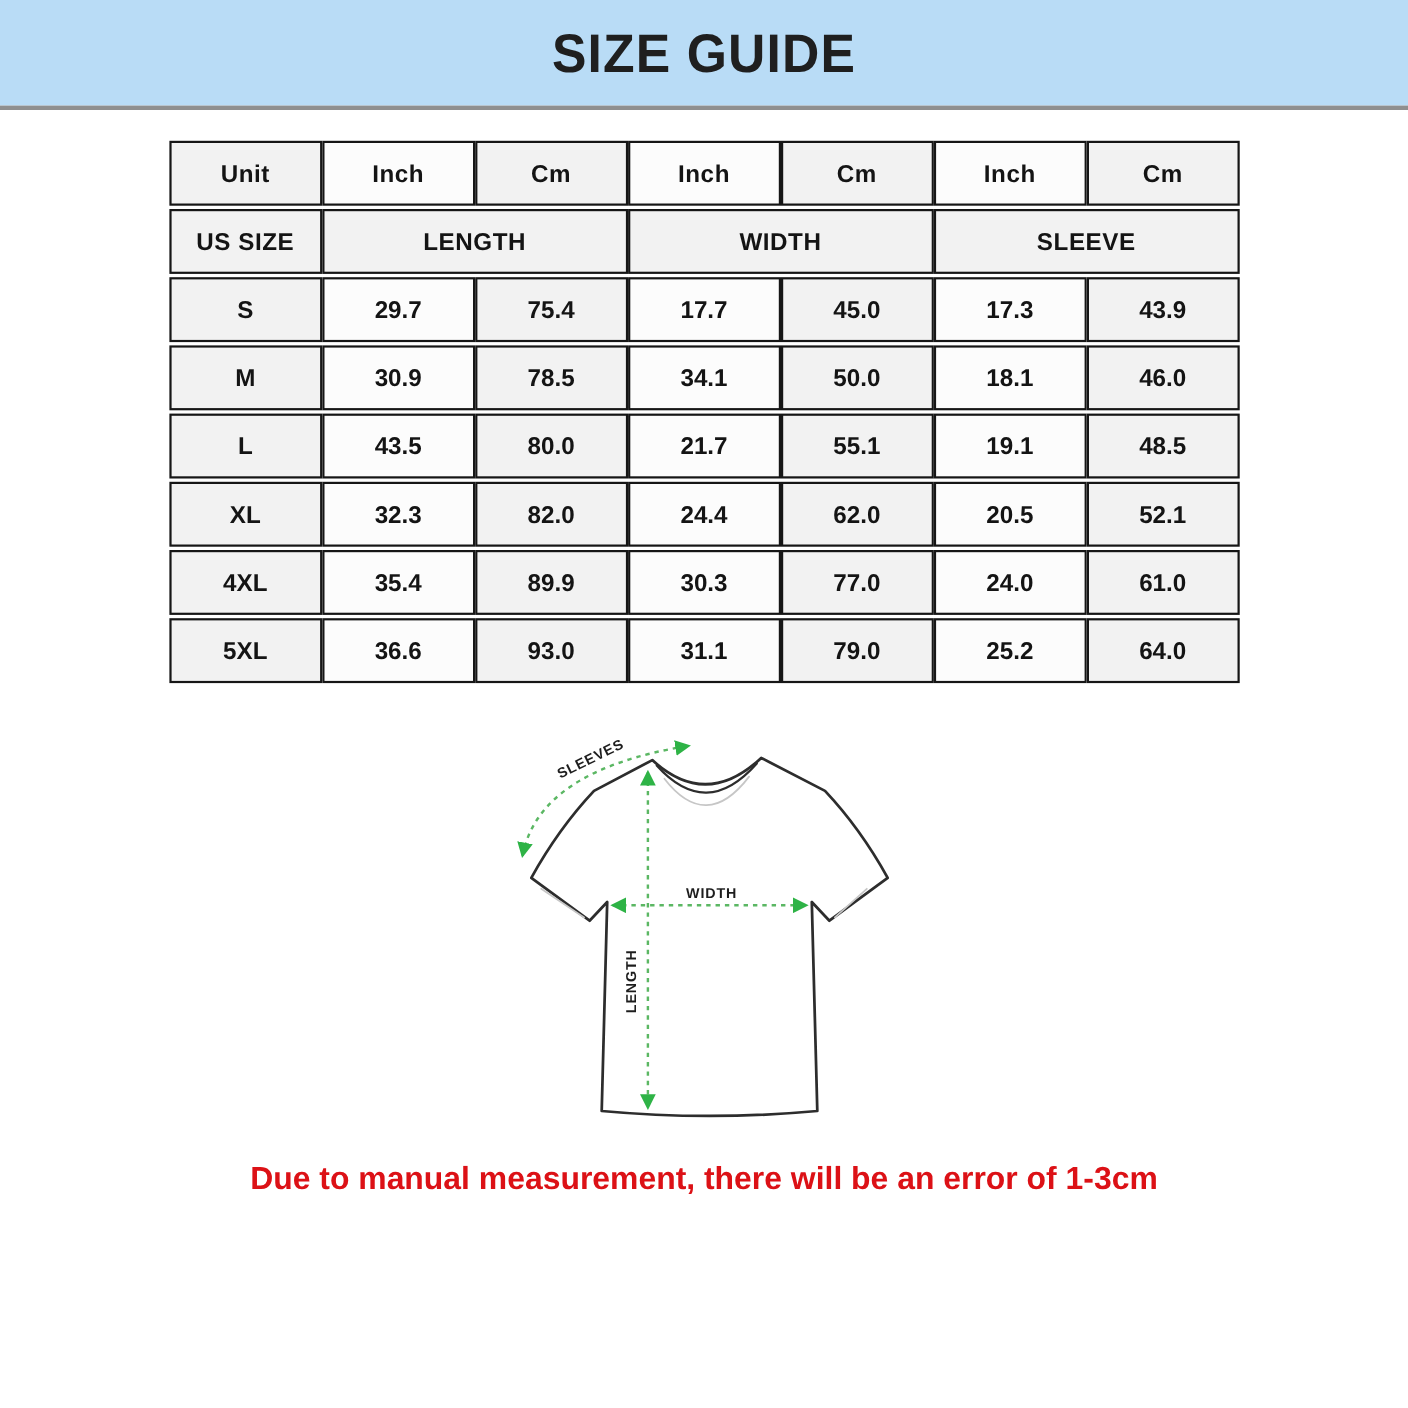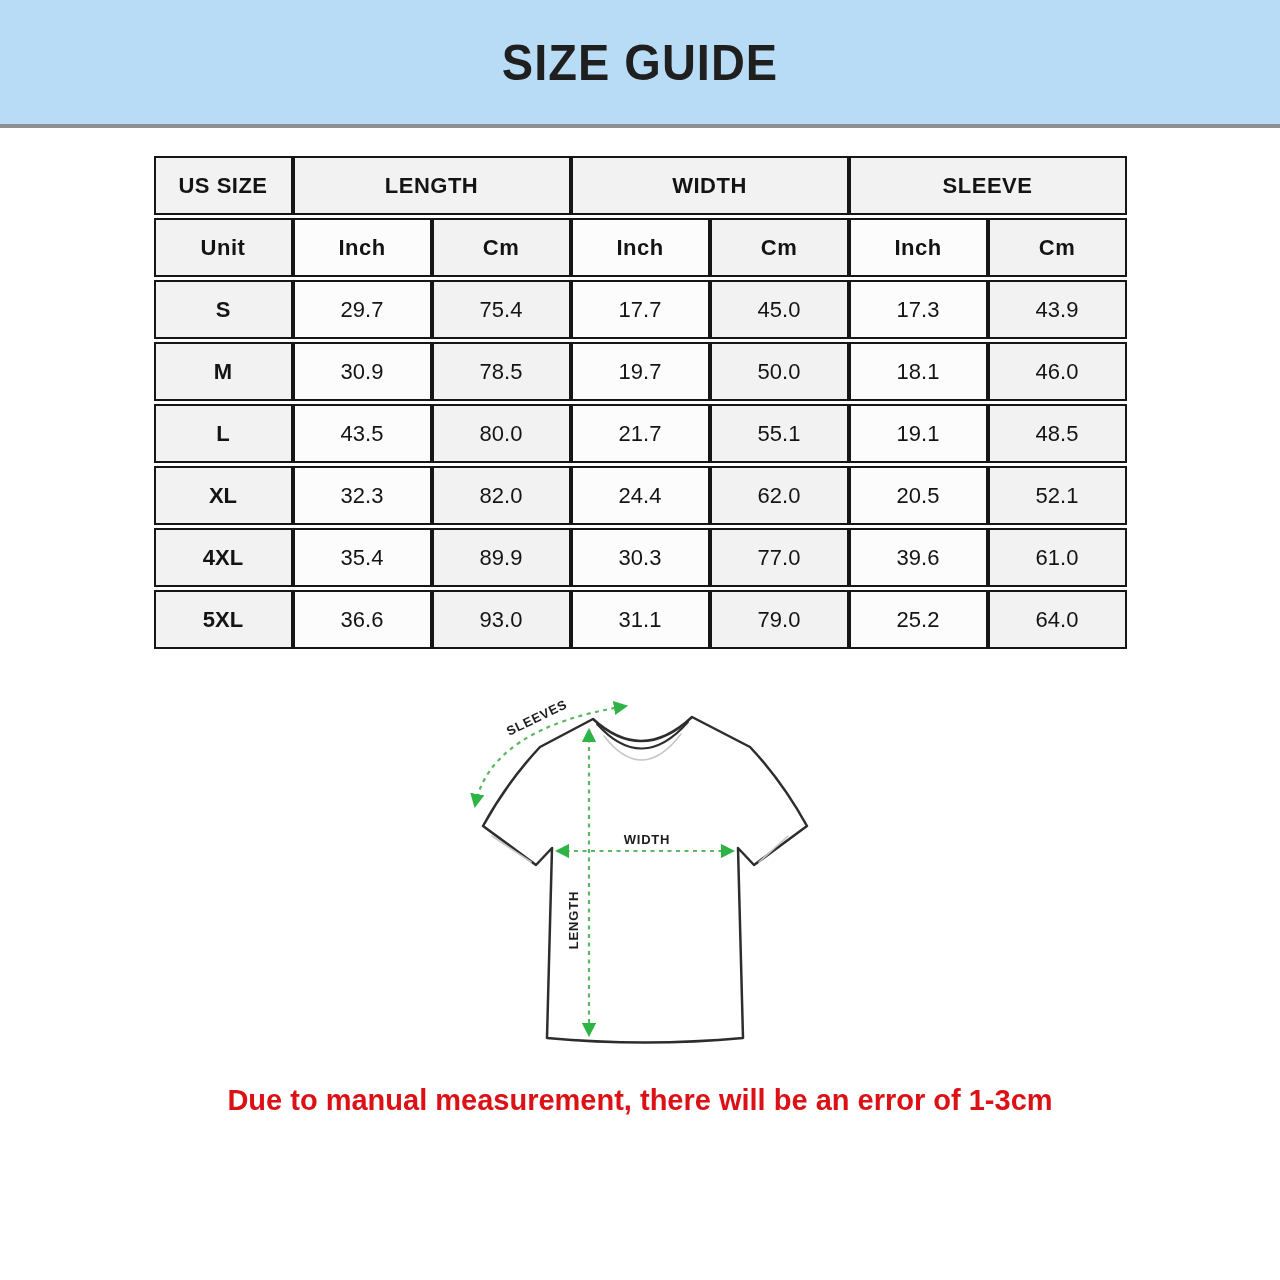--- a/index.html
+++ b/index.html
@@ -18,21 +18,21 @@
   }
   * { box-sizing: border-box; }
   html, body { margin: 0; padding: 0; }
   body {
     width: 1280px; height: 1280px;
     background: #ffffff;
     font-family: "Liberation Sans", sans-serif;
     overflow: hidden;
   }
   .banner {
-    height: 124px;
+    height: 96px;
     background: var(--bannerBg);
     display: flex; align-items: center; justify-content: center;
   }
   .banner h1 {
     margin: 0;
     font-size: 47px;
     font-weight: 800;
     letter-spacing: 1px;
     color: var(--titleColor);
     transform: scaleY(1.05);
@@ -50,21 +50,21 @@
     background: var(--cellBg);
     height: 59px;
     padding: 0;
     text-align: center;
     vertical-align: middle;
     color: var(--textDark);
     font-size: 22px;
   }
   table.size-table th { font-weight: 700; letter-spacing: 0.5px; }
   table.size-table td.size-cell { font-weight: 700; }
-  table.size-table td.value-cell { font-weight: 400; }
+  table.size-table td.value-cell { font-weight: 700; }
   .light { background: var(--cellBgLight) !important; }
   .diagram {
     margin-top: 26px;
     display: flex;
     justify-content: center;
   }
   .tee { fill: #ffffff; stroke: var(--outline); stroke-width: 2.5; stroke-linejoin: round; }
   .tee-line { fill: none; stroke: var(--outline); stroke-width: 2; stroke-linecap: round; }
   .tee-gray { fill: none; stroke: var(--lightGray); stroke-width: 1.6; stroke-linecap: round; }
   .dash { fill: none; stroke: var(--green); stroke-width: 2.2; stroke-dasharray: 4 4.5; }
@@ -97,50 +97,50 @@
       <col>
         <col>
         <col>
         <col>
         <col>
         <col>
         <col>
     </colgroup>
     <thead>
       <tr>
-        <th>US SIZE</th>
-        <th colspan="2">LENGTH</th>
-        <th colspan="2">WIDTH</th>
-        <th colspan="2">SLEEVE</th>
-      </tr>
-      <tr>
         <th>Unit</th>
         <th class="light">Inch</th>
         <th>Cm</th>
         <th class="light">Inch</th>
         <th>Cm</th>
         <th class="light">Inch</th>
         <th>Cm</th>
       </tr>
+      <tr>
+        <th>US SIZE</th>
+        <th colspan="2">LENGTH</th>
+        <th colspan="2">WIDTH</th>
+        <th colspan="2">SLEEVE</th>
+      </tr>
     </thead>
     <tbody>
       <tr>
         <td class="size-cell">S</td>
         <td class="value-cell light">29.7</td>
         <td class="value-cell">75.4</td>
         <td class="value-cell light">17.7</td>
         <td class="value-cell">45.0</td>
         <td class="value-cell light">17.3</td>
         <td class="value-cell">43.9</td>
       </tr>
       <tr>
         <td class="size-cell">M</td>
         <td class="value-cell light">30.9</td>
         <td class="value-cell">78.5</td>
-        <td class="value-cell light">19.7</td>
+        <td class="value-cell light">34.1</td>
         <td class="value-cell">50.0</td>
         <td class="value-cell light">18.1</td>
         <td class="value-cell">46.0</td>
       </tr>
       <tr>
         <td class="size-cell">L</td>
         <td class="value-cell light">43.5</td>
         <td class="value-cell">80.0</td>
         <td class="value-cell light">21.7</td>
         <td class="value-cell">55.1</td>
@@ -155,21 +155,21 @@
         <td class="value-cell">62.0</td>
         <td class="value-cell light">20.5</td>
         <td class="value-cell">52.1</td>
       </tr>
       <tr>
         <td class="size-cell">4XL</td>
         <td class="value-cell light">35.4</td>
         <td class="value-cell">89.9</td>
         <td class="value-cell light">30.3</td>
         <td class="value-cell">77.0</td>
-        <td class="value-cell light">39.6</td>
+        <td class="value-cell light">24.0</td>
         <td class="value-cell">61.0</td>
       </tr>
       <tr>
         <td class="size-cell">5XL</td>
         <td class="value-cell light">36.6</td>
         <td class="value-cell">93.0</td>
         <td class="value-cell light">31.1</td>
         <td class="value-cell">79.0</td>
         <td class="value-cell light">25.2</td>
         <td class="value-cell">64.0</td>

